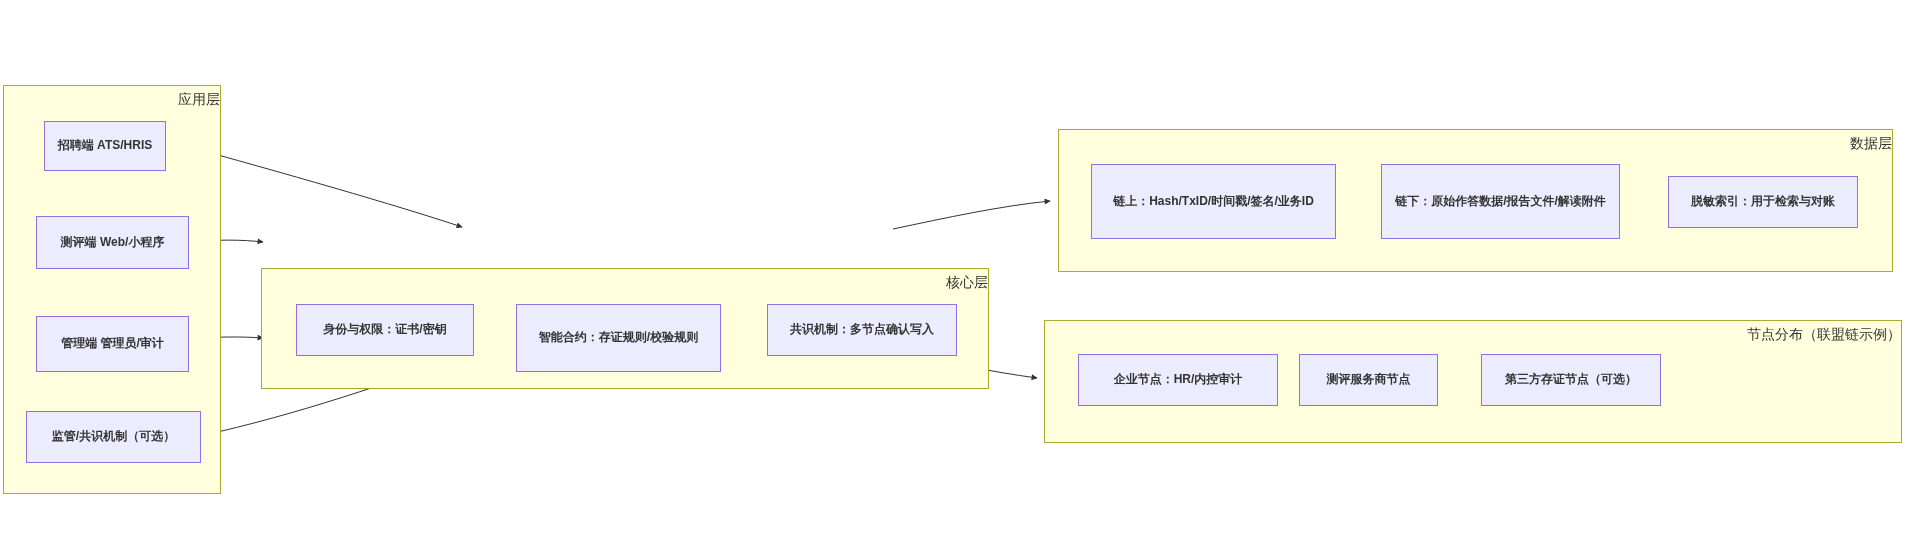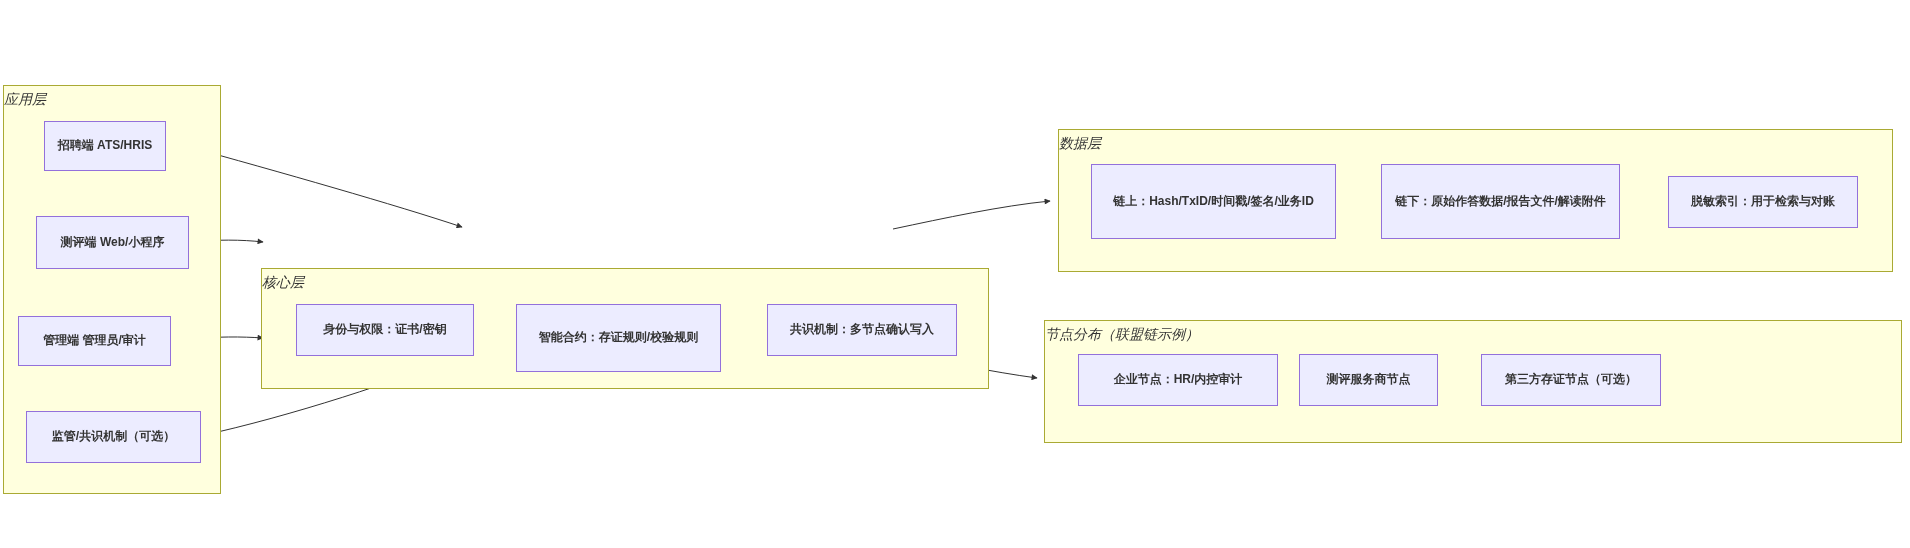--- a/index.html
+++ b/index.html
@@ -21,27 +21,26 @@
     position: absolute;
     background: #ffffde;
     border: 1px solid #aaaa33;
     box-sizing: border-box;
   }
   .panel-title {
     position: absolute;
     top: 5px;
     left: 0;
     width: 100%;
-    text-align: left;
+    text-align: right;
     font-size: 14px;
     font-weight: 400;
     color: #333333;
     line-height: 1.2;
     white-space: nowrap;
-    font-style: italic;
   }
   .node {
     position: absolute;
     background: #ECECFF;
     border: 1px solid #9370DB;
     box-sizing: border-box;
     display: flex;
     align-items: center;
     justify-content: center;
     text-align: center;
@@ -70,21 +69,21 @@
       <path d="M200,436 C292,416 400,380 462,355" marker-end="url(#arrowhead)"></path>
       <path d="M893,229 C945,218 1000,206 1050,201" marker-end="url(#arrowhead)"></path>
       <path d="M893,352 C940,361 992,372 1037,378" marker-end="url(#arrowhead)"></path>
     </g>
   </svg>
 
   <section class="panel" style="left:3px; top:85px; width:218px; height:409px;">
     <div class="panel-title">应用层</div>
     <div class="node" style="left:40px; top:35px; width:122px; height:50px;">招聘端 ATS/HRIS</div>
     <div class="node" style="left:32px; top:130px; width:153px; height:53px;">测评端 Web/小程序</div>
-    <div class="node" style="left:14px; top:230px; width:153px; height:50px;">管理端 管理员/审计</div>
+    <div class="node" style="left:32px; top:230px; width:153px; height:56px;">管理端 管理员/审计</div>
     <div class="node" style="left:22px; top:325px; width:175px; height:52px;">监管/共识机制（可选）</div>
   </section>
 
   <section class="panel" style="left:261px; top:230px; width:728px; height:121px;margin-top:38px;">
     <div class="panel-title">核心层</div>
     <div class="node" style="left:34px; top:35px; width:178px; height:52px;">身份与权限：证书/密钥</div>
     <div class="node" style="left:254px; top:35px; width:205px; height:68px;">智能合约：存证规则/校验规则</div>
     <div class="node" style="left:505px; top:35px; width:190px; height:52px;">共识机制：多节点确认写入</div>
   </section>
 

